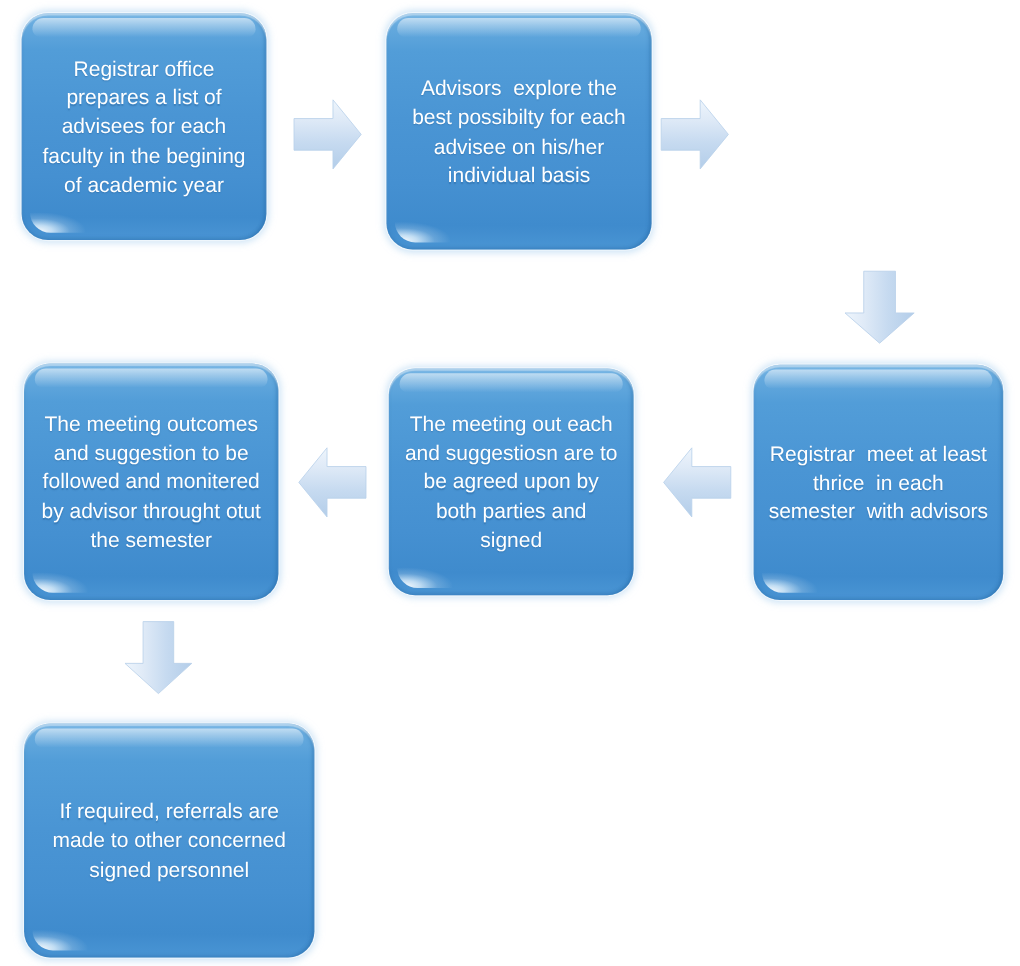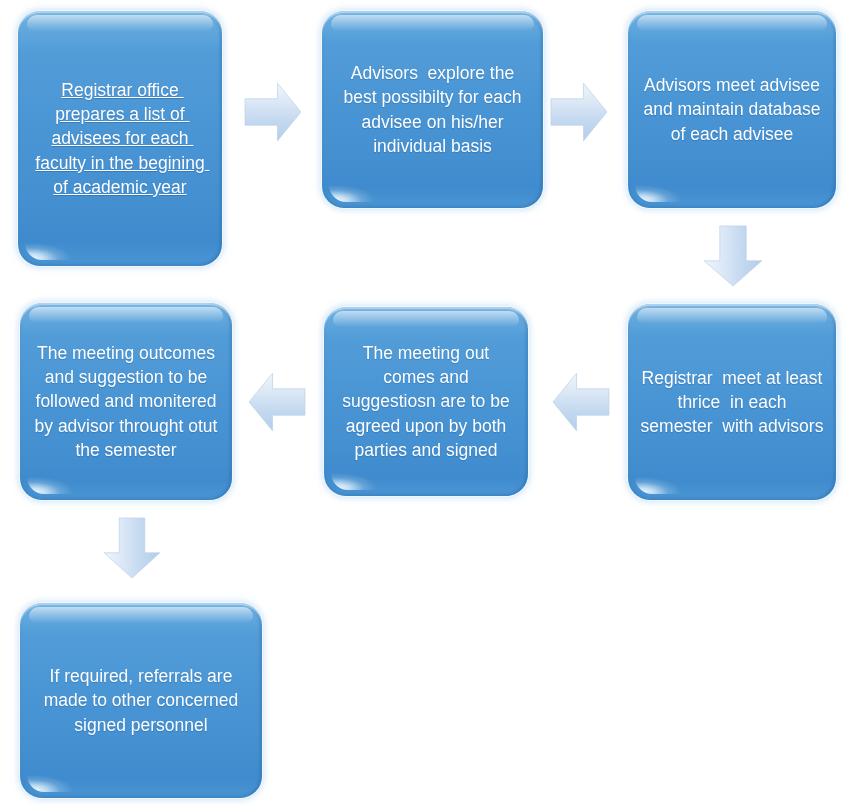--- a/index.html
+++ b/index.html
@@ -98,34 +98,31 @@
     display: block;
     width: 100%;
     height: 100%;
     overflow: visible;
   }
 </style>
 </head>
 <body>
 
 <div id="canvas">
-    <div class="node" style="left: 18px; top: 11px; width: 204px; height: 255px; text-decoration: underline;">
+    <div class="node" style="left: 18px; top: 11px; width: 204px; height: 189px;">
       <div class="label">Registrar office prepares a list of advisees for each faculty in the begining of academic year</div>
     </div>
     <div class="node" style="left: 322px; top: 11px; width: 221px; height: 197px;">
       <div class="label">Advisors  explore the best possibilty for each advisee on his/her individual basis</div>
     </div>
-    <div class="node" style="left: 628px; top: 11px; width: 208px; height: 197px;">
-      <div class="label">Advisors meet advisee and maintain database of each advisee</div>
-    </div>
     <div class="node" style="left: 628px; top: 304px; width: 208px; height: 196px;">
       <div class="label">Registrar  meet at least thrice  in each semester  with advisors</div>
     </div>
     <div class="node" style="left: 324px; top: 307px; width: 204px; height: 189px;">
-      <div class="label">The meeting out comes and suggestiosn are to be agreed upon by both parties and signed</div>
+      <div class="label">The meeting out each and suggestiosn are to be agreed upon by both parties and signed</div>
     </div>
     <div class="node" style="left: 20px; top: 303px; width: 212px; height: 197px;">
       <div class="label">The meeting outcomes and suggestion to be followed and monitered by advisor throught otut the semester</div>
     </div>
     <div class="node" style="left: 20px; top: 603px; width: 242px; height: 195px;">
       <div class="label">If required, referrals are made to other concerned  signed personnel</div>
     </div>
     <div class="arrow" style="left: 245px; top: 82px; width: 56px; height: 60px;">
       <svg viewBox="0 0 100 100" preserveAspectRatio="none">
         <defs>

